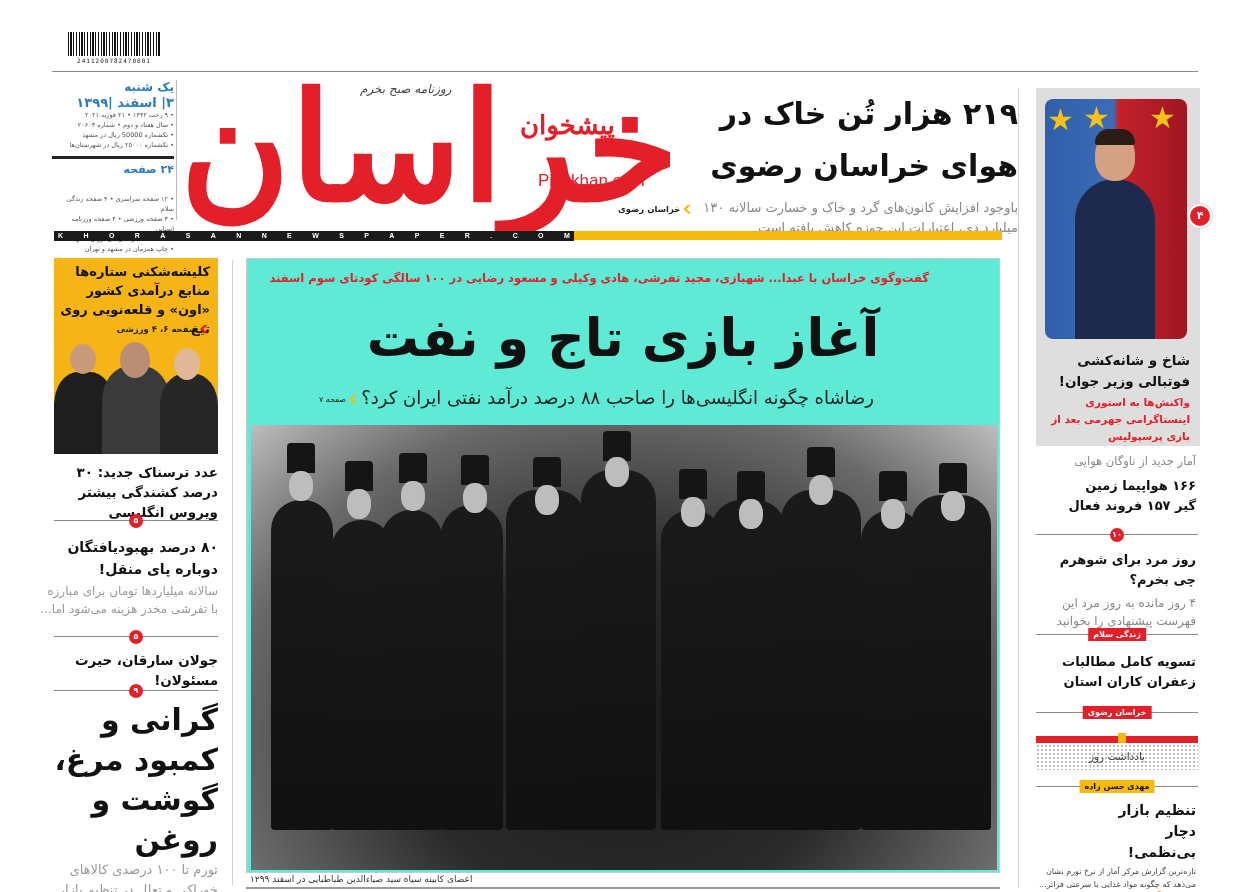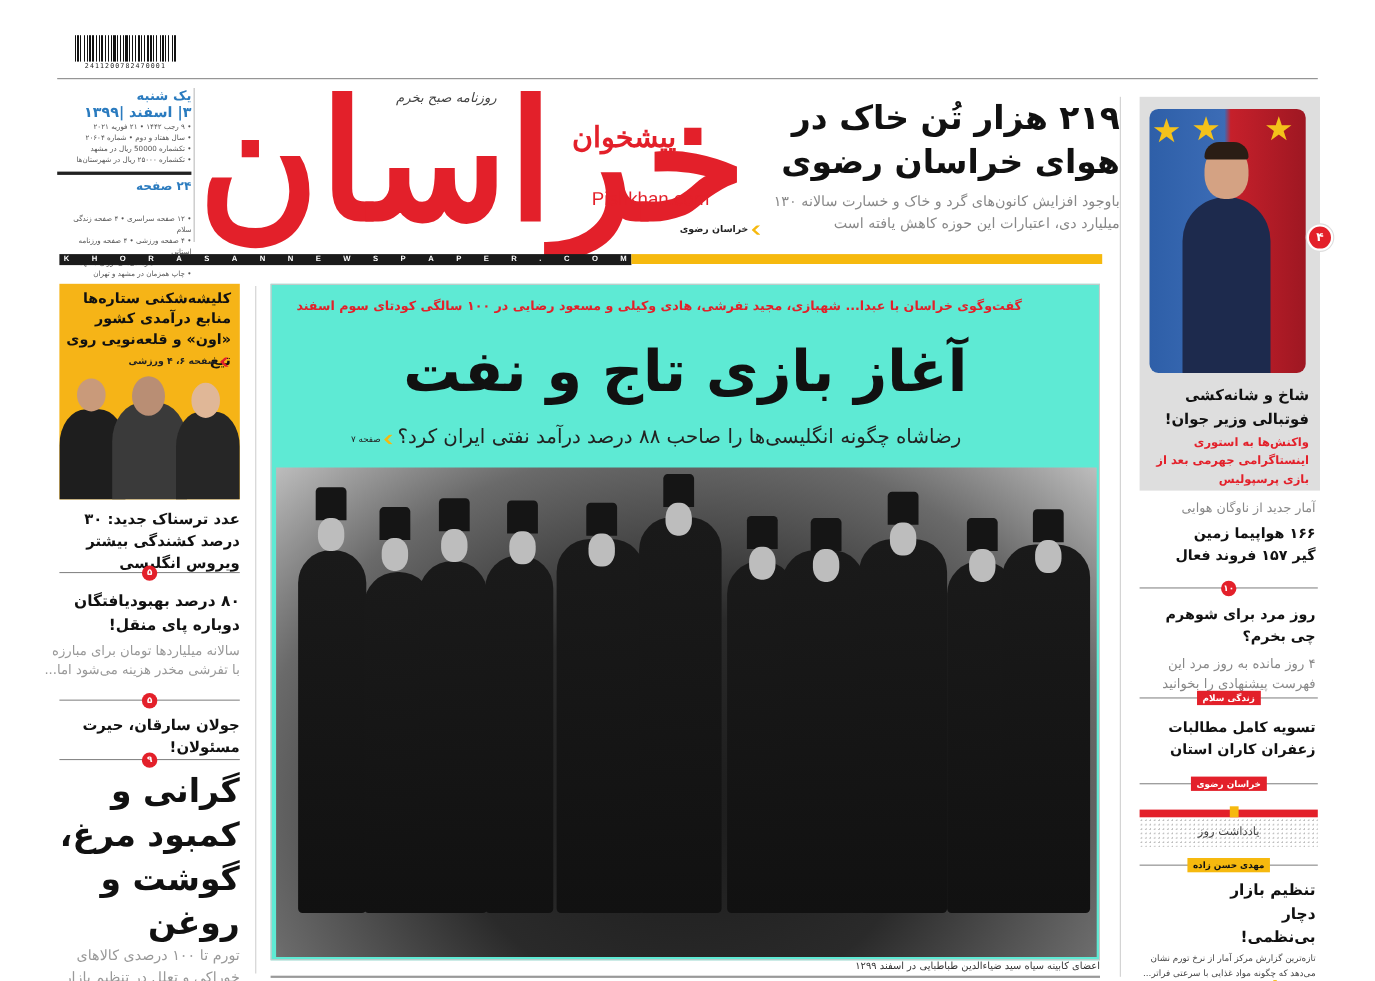--- a/index.html
+++ b/index.html
@@ -30,21 +30,21 @@
   .logo-main { position: absolute; left: 0; top: 0; font-family: "DejaVu Serif", serif; font-size: 150px; font-weight: bold; color: #e3202a; line-height: 170px; direction: rtl; letter-spacing: -10px; }
   .logo-tagline { position: absolute; left: 180px; top: 20px; font-family: "DejaVu Serif", serif; font-style: italic; font-size: 12px; color: #444; direction: rtl; }
   .pishkhan { left: 520px; top: 110px; color: #e3202a; direction: rtl; font-family: "DejaVu Serif", serif; font-size: 26px; font-weight: bold; }
   .pishkhan-url { left: 538px; top: 160px; color: #e3202a; font-family: "Liberation Sans", sans-serif; font-size: 17px; margin-top: 11px; }
   .region-tag { left: 618px; top: 204px; font-size: 8.5px; font-weight: bold; color: #222; display: flex; gap: 3px; align-items: center; direction: rtl; }
   .chev { width: 8px; height: 9px; background: #f6b90e; clip-path: polygon(100% 0, 40% 50%, 100% 100%, 60% 100%, 0 50%, 60% 0); display: inline-block; }
   .chev.red { background: #e3202a; }
 
   
   .top-headline { left: 690px; top: 88px; width: 328px; }
-  .top-headline h1 { font-size: 30px; line-height: 40px; font-weight: bold; color: #111; }
+  .top-headline h1 { font-size: 30px; line-height: 52px; font-weight: bold; color: #111; }
   .top-headline p { font-size: 13px; line-height: 20px; color: #888; margin-top: 6px; }
   .vsep2 { left: 1018px; top: 88px; width: 1px; height: 800px; background: #d0d0d0; }
 
   
   .strip { left: 54px; top: 231px; width: 520px; height: 10px; background: #1b1b1b; color: #fff; font-size: 7px; font-weight: bold; display: flex; justify-content: space-between; padding: 0 4px; line-height: 10px; font-family: "Liberation Sans", sans-serif; }
   .yellowbar { left: 574px; top: 231px; width: 428px; height: 9px; background: #f6b90e; }
 
   
   .promo { left: 54px; top: 258px; width: 164px; height: 196px; background: #f6b417; overflow: hidden; }
   .promo h3 { position: absolute; right: 8px; top: 4px; width: 150px; font-size: 13px; line-height: 19px; font-weight: bold; color: #111; }
@@ -68,21 +68,21 @@
   .feature .kicker { position: absolute; right: 70px; top: 12px; font-size: 11.5px; font-weight: bold; color: #e3202a; direction: rtl; }
   .feature .main-title { position: absolute; left: 0; right: 0; top: 44px; text-align: center; font-size: 52px; font-weight: bold; color: #111; direction: rtl; line-height: 70px; }
   .feature .subtitle { position: absolute; right: 125px; top: 128px; font-size: 18px; color: #222; direction: rtl; }
   .feature .pageref { position: absolute; left: 72px; top: 136px; font-size: 8px; color: #222; display: flex; gap: 3px; align-items: center; direction: rtl; }
   .photo { position: absolute; left: 4px; top: 166px; width: 746px; height: 445px;
     background: radial-gradient(ellipse at 50% 70%, #1c1c1c 0%, #2a2a2a 40%, #6a6a6a 75%, #bdbdbd 100%);
     filter: grayscale(1); overflow: hidden; }
   .photo .fig { position: absolute; bottom: 40px; width: 62px; height: 340px; background: linear-gradient(#1a1a1a, #111); border-radius: 30px 30px 4px 4px; }
   .photo .fez { position: absolute; width: 28px; height: 30px; background: #151515; border-radius: 4px 4px 0 0; }
   .photo .face { position: absolute; width: 24px; height: 30px; background: #bdbdbd; border-radius: 45%; }
-  .caption { left: 246px; top: 874px; width: 754px; font-size: 9px; color: #333; direction: rtl; text-align: right; padding-left: 4px; }
+  .caption { left: 246px; top: 874px; width: 754px; font-size: 9px; color: #333; direction: rtl; text-align: left; padding-left: 4px; }
   .bottom-rule { left: 246px; top: 887px; width: 754px; height: 2px; background: #999; }
 
   
   .rc { left: 1036px; width: 160px; }
   .sport-card { left: 1036px; top: 88px; width: 164px; height: 358px; background: #dedede; }
   .sport-photo { position: absolute; left: 9px; top: 11px; width: 142px; height: 240px; border-radius: 8px; overflow: hidden;
     background: linear-gradient(90deg, #2e5fa8 0%, #3c6cb6 48%, #c6202b 52%, #9e1722 100%); }
   .sport-photo .star { position: absolute; color: #f4c21a; font-size: 30px; line-height: 30px; }
   .sport-photo .man { position: absolute; left: 30px; bottom: 0; width: 80px; height: 160px; background: #1d2a4d; border-radius: 40px 40px 0 0; }
   .sport-photo .mhead { position: absolute; left: 50px; top: 34px; width: 40px; height: 48px; background: #d4a283; border-radius: 45%; }

